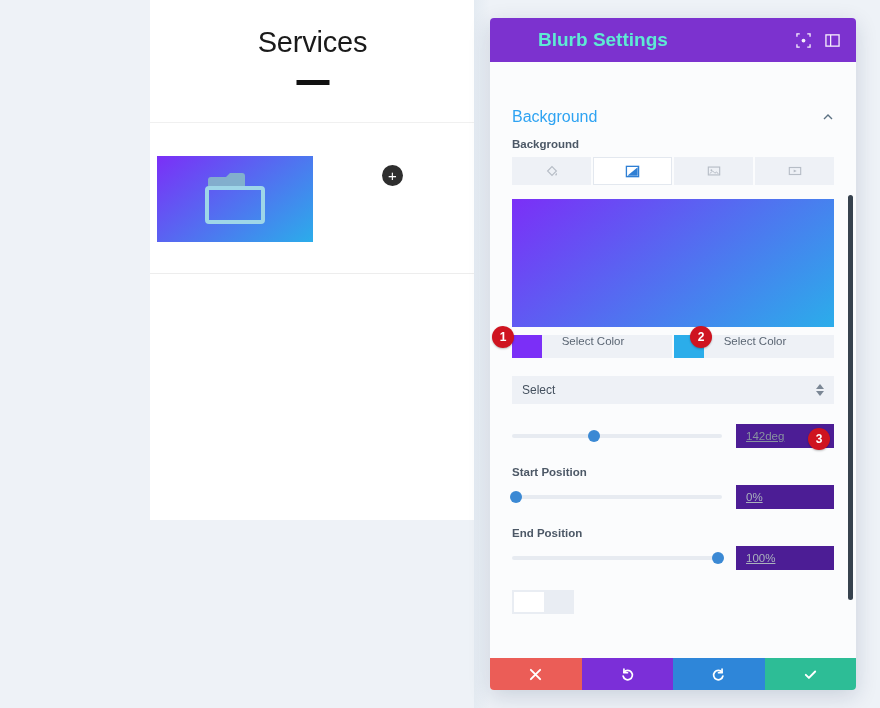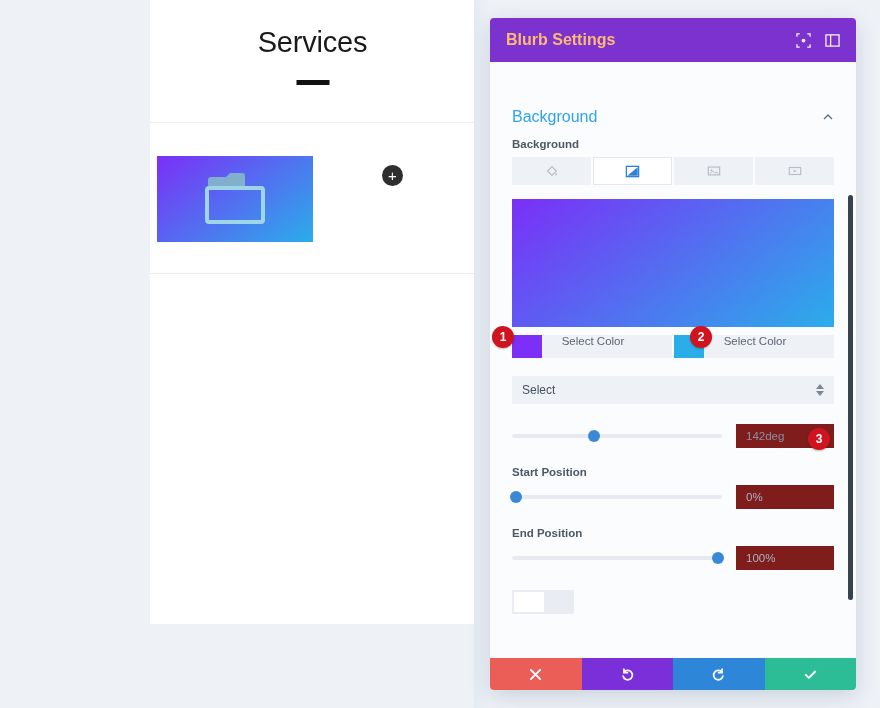--- a/index.html
+++ b/index.html
@@ -7,21 +7,21 @@
     width: 880px; height: 708px;
     font-family: "Liberation Sans", sans-serif;
     background: #eef2f7;
     overflow: hidden;
   }
   body { position: relative; }
 
   
   .canvas { position: absolute; left: 0; top: 0; width: 490px; height: 708px; background: #eef2f7; }
   .page-col {
-    position: absolute; left: 150px; top: 0; width: 325px; height: 624px;
+    position: absolute; left: 150px; top: 0; width: 325px; height: 520px;
     background: #ffffff;
   }
   .hero { position: relative; height: 122px; }
   .hero-title {
     position: absolute; left: 0; right: 0; top: 26px;
     text-align: center; font-size: 29px; color: #1a1a1a; font-weight: 400;
     letter-spacing: -0.2px;
   }
   .hero-rule {
     position: absolute; left: 50%; top: 80px; transform: translateX(-50%);
@@ -62,21 +62,21 @@
     background: #fbfcfd;
     border-radius: 4px;
     box-shadow: 0 6px 22px rgba(20,40,80,0.16);
     overflow: hidden;
   }
   .modal-head {
     height: 44px; background: #7b2fd0;
     background: #7c32cf;
     display: flex; align-items: center; padding: 0 16px;
   }
-  .modal-title { color: #fdba74; font-size: 16px; font-weight: 700; flex: 1; }
+  .modal-title { color: #5eead4; font-size: 19px; font-weight: 700; flex: 1; margin-left: 32px; }
   .head-icons { display: flex; gap: 14px; align-items: center; }
   .head-ico { width: 15px; height: 15px; opacity: .92; cursor: pointer; }
 
   .tabs { height: 30px; background: #8a3fdd; display: flex; }
   .tab {
     padding: 0 18px; height: 30px; display: flex; align-items: center;
     color: #f0e2fb; font-size: 11.5px; font-weight: 700; cursor: pointer;
   }
   .tab:first-child { padding-left: 22px; }
   .tab.active { background: #9b52ec; color: #ffffff; }
@@ -140,23 +140,23 @@
   .track {
     flex: 1; height: 4px; background: #e7ebf1; border-radius: 2px;
     position: relative;
   }
   .knob {
     position: absolute; top: 50%; width: 12px; height: 12px;
     border-radius: 50%; background: #3b89d4; transform: translate(-50%,-50%);
     cursor: pointer;
   }
   .numbox {
-    width: 98px; height: 24px; background: #7f1d1d;
+    width: 98px; height: 24px; background: #4c1d95;
     display: flex; align-items: center; padding-left: 10px;
-    font-size: 11.5px; color: #8892a0;
+    font-size: 11.5px; color: #8892a0; text-decoration: underline;
   }
   .numbox.dim { color: #aab2bd; }
 
   .toggle {
     display: inline-flex; align-items: center; height: 24px;
     background: #e9edf3; width: 62px; margin-top: 2px; cursor: pointer;
   }
   .toggle .nub { width: 30px; height: 20px; background: #ffffff; margin: 2px; }
 
   .vscroll {

